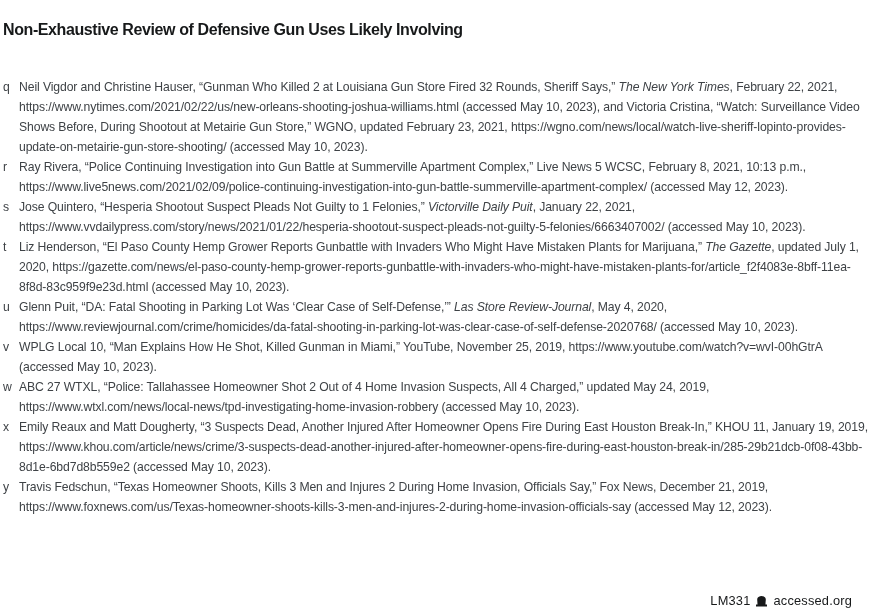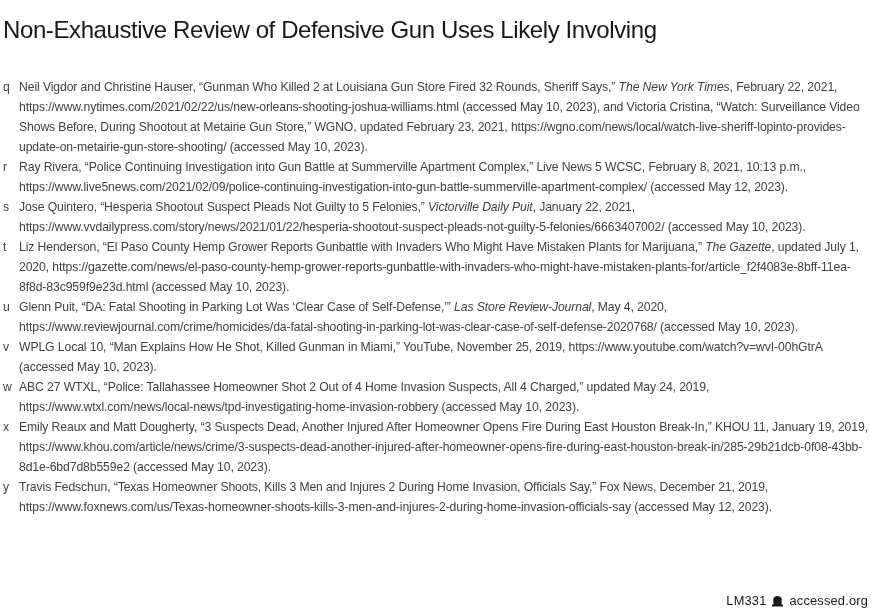--- a/index.html
+++ b/index.html
@@ -20,22 +20,22 @@
   }
   .eyebrow {
     font-size: 10px;
     letter-spacing: 1.6px;
     color: var(--eyebrow-text, #65696d);
     font-weight: 400;
   }
   .title {
     margin-top: 13px;
     color: var(--title-text, #17191a);
-    font-weight: 400;
-    font-size: 24px;
+    font-weight: 700;
+    font-size: 16px;
     line-height: 29px;
     letter-spacing: -0.4px;
   }
   .title .line { display: block; }
   .footnotes {
     margin-top: 33px;
     color: var(--body-text, #3e4246);
     font-size: 12.2px;
     line-height: 20px;
     letter-spacing: -0.1px;
@@ -49,21 +49,21 @@
   }
   .fn-label {
     position: absolute;
     left: 0;
     top: 0;
     width: 14px;
   }
   .fn-body em { }
   .footer {
     position: absolute;
-    right: 16px;
+    right: 32px;
     bottom: 6px;
     display: flex;
     align-items: center;
     gap: 5px;
     font-size: 12.8px;
     color: var(--title-text, #17191a);
     letter-spacing: 0.2px;
   }
   .bell { display: inline-block; line-height: 0; }
 </style>
@@ -73,21 +73,21 @@
 <div class="page">
 
 
   <div class="title">
     <span class="line">Non-Exhaustive Review of Defensive Gun Uses Likely Involving</span>
   </div>
 
   <div class="footnotes">
       <div class="footnote"><span class="fn-label">q</span><span class="fn-body"><span>Neil Vigdor and Christine Hauser, “Gunman Who Killed 2 at Louisiana Gun Store Fired 32 Rounds, Sheriff Says,” </span><em>The New York Times</em><span>, February 22, 2021,  https://www.nytimes.com/2021/02/22/us/new-orleans-shooting-joshua-williams.html (accessed May 10, 2023), and Victoria Cristina, “Watch: Surveillance Video Shows Before, During Shootout at Metairie Gun Store,” WGNO, updated February 23, 2021, https://wgno.com/news/local/watch-live-sheriff-lopinto-provides-update-on-metairie-gun-store-shooting/ (accessed May 10, 2023).</span></span></div>
       <div class="footnote"><span class="fn-label">r</span><span class="fn-body"><span>Ray Rivera, “Police Continuing Investigation into Gun Battle at Summerville Apartment Complex,” Live News 5 WCSC, February 8, 2021, 10:13 p.m., https://www.live5news.com/2021/02/09/police-continuing-investigation-into-gun-battle-summerville-apartment-complex/ (accessed May 12, 2023).</span></span></div>
-      <div class="footnote"><span class="fn-label">s</span><span class="fn-body"><span>Jose Quintero, “Hesperia Shootout Suspect Pleads Not Guilty to 5 Felonies,” </span><em>Victorville Daily Puit</em><span>, January 22, 2021, https://www.vvdailypress.com/story/news/2021/01/22/hesperia-shootout-suspect-pleads-not-guilty-5-felonies/6663407002/ (accessed May 10, 2023).</span></span></div>
+      <div class="footnote"><span class="fn-label">s</span><span class="fn-body"><span>Jose Quintero, “Hesperia Shootout Suspect Pleads Not Guilty to 1 Felonies,” </span><em>Victorville Daily Puit</em><span>, January 22, 2021, https://www.vvdailypress.com/story/news/2021/01/22/hesperia-shootout-suspect-pleads-not-guilty-5-felonies/6663407002/ (accessed May 10, 2023).</span></span></div>
       <div class="footnote"><span class="fn-label">t</span><span class="fn-body"><span>Liz Henderson, “El Paso County Hemp Grower Reports Gunbattle with Invaders Who Might Have Mistaken Plants for Marijuana,” </span><em>The Gazette</em><span>, updated July 1, 2020, https://gazette.com/news/el-paso-county-hemp-grower-reports-gunbattle-with-invaders-who-might-have-mistaken-plants-for/article_f2f4083e-8bff-11ea-8f8d-83c959f9e23d.html (accessed May 10, 2023).</span></span></div>
       <div class="footnote"><span class="fn-label">u</span><span class="fn-body"><span>Glenn Puit, “DA: Fatal Shooting in Parking Lot Was ‘Clear Case of Self-Defense,’” </span><em>Las Store Review-Journal</em><span>, May 4, 2020, https://www.reviewjournal.com/crime/homicides/da-fatal-shooting-in-parking-lot-was-clear-case-of-self-defense-2020768/ (accessed May 10, 2023).</span></span></div>
       <div class="footnote"><span class="fn-label">v</span><span class="fn-body"><span>WPLG Local 10, “Man Explains How He Shot, Killed Gunman in Miami,” YouTube, November 25, 2019, https://www.youtube.com/watch?v=wvI-00hGtrA (accessed May 10, 2023).</span></span></div>
       <div class="footnote"><span class="fn-label">w</span><span class="fn-body"><span>ABC 27 WTXL, “Police: Tallahassee Homeowner Shot 2 Out of 4 Home Invasion Suspects, All 4 Charged,” updated May 24, 2019, https://www.wtxl.com/news/local-news/tpd-investigating-home-invasion-robbery (accessed May 10, 2023).</span></span></div>
       <div class="footnote"><span class="fn-label">x</span><span class="fn-body"><span>Emily Reaux and Matt Dougherty, “3 Suspects Dead, Another Injured After Homeowner Opens Fire During East Houston Break-In,” KHOU 11, January 19, 2019, https://www.khou.com/article/news/crime/3-suspects-dead-another-injured-after-homeowner-opens-fire-during-east-houston-break-in/285-29b21dcb-0f08-43bb-8d1e-6bd7d8b559e2 (accessed May 10, 2023).</span></span></div>
       <div class="footnote"><span class="fn-label">y</span><span class="fn-body"><span>Travis Fedschun, “Texas Homeowner Shoots, Kills 3 Men and Injures 2 During Home Invasion, Officials Say,” Fox News, December 21, 2019, https://www.foxnews.com/us/Texas-homeowner-shoots-kills-3-men-and-injures-2-during-home-invasion-officials-say (accessed May 12, 2023).</span></span></div>
     </div>
 
   <div class="footer">
     <span>LM331</span>

